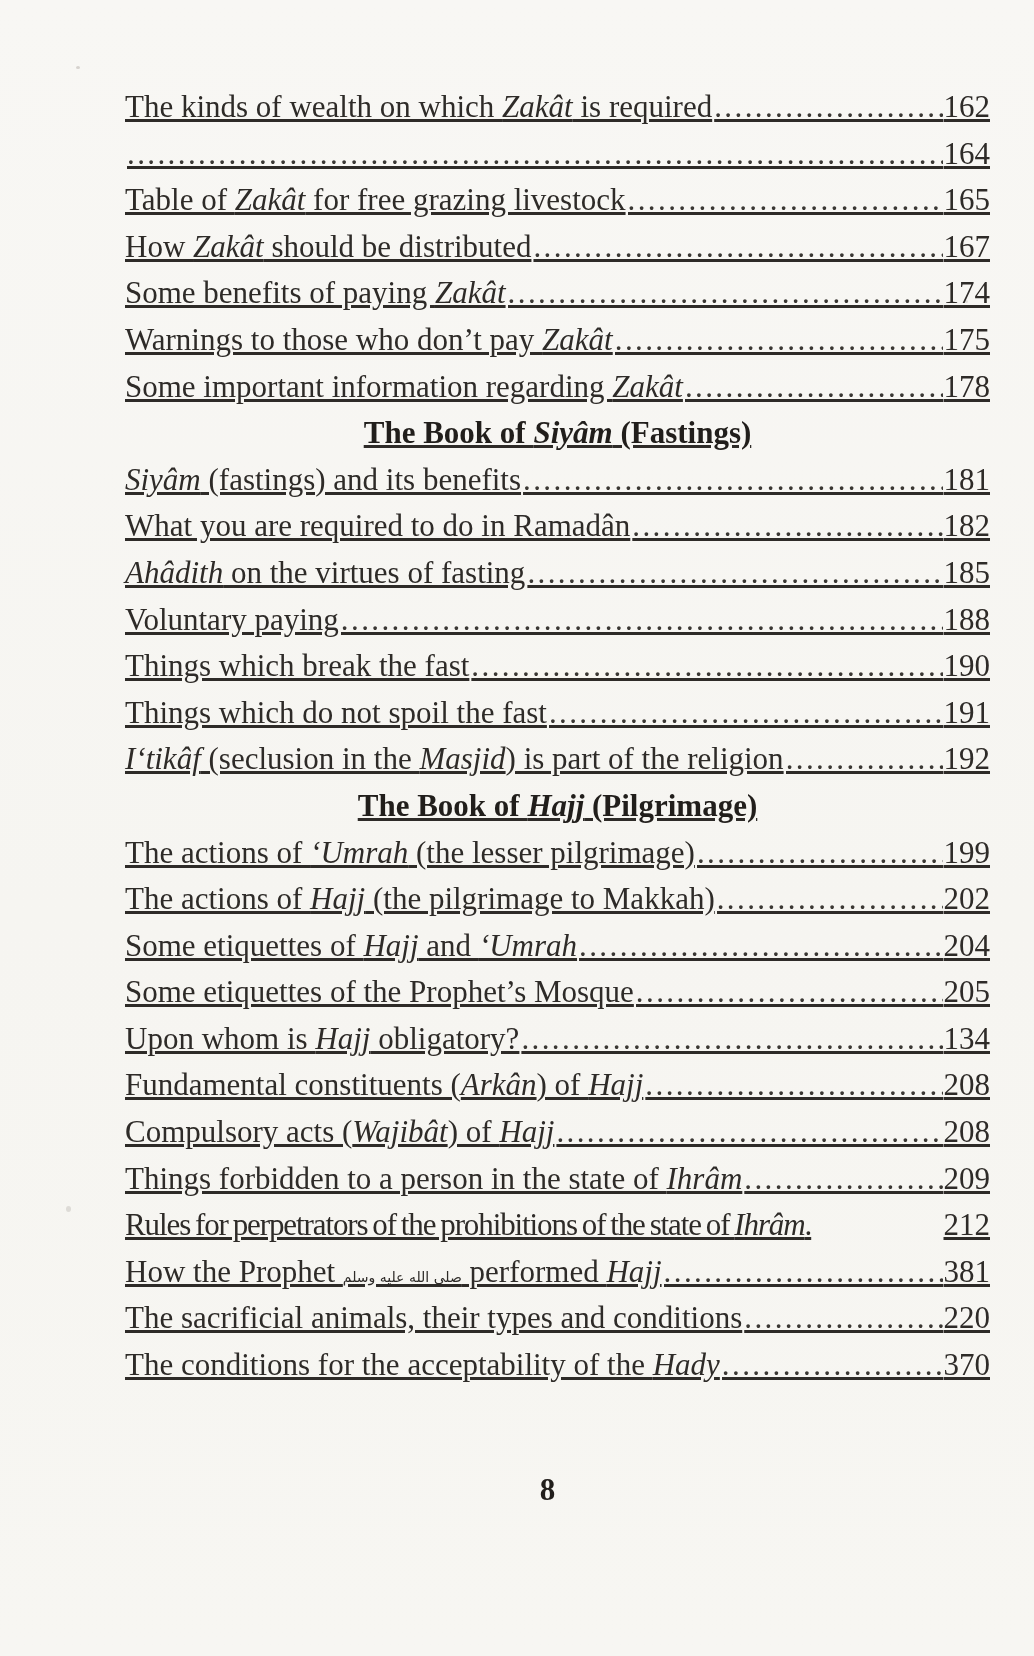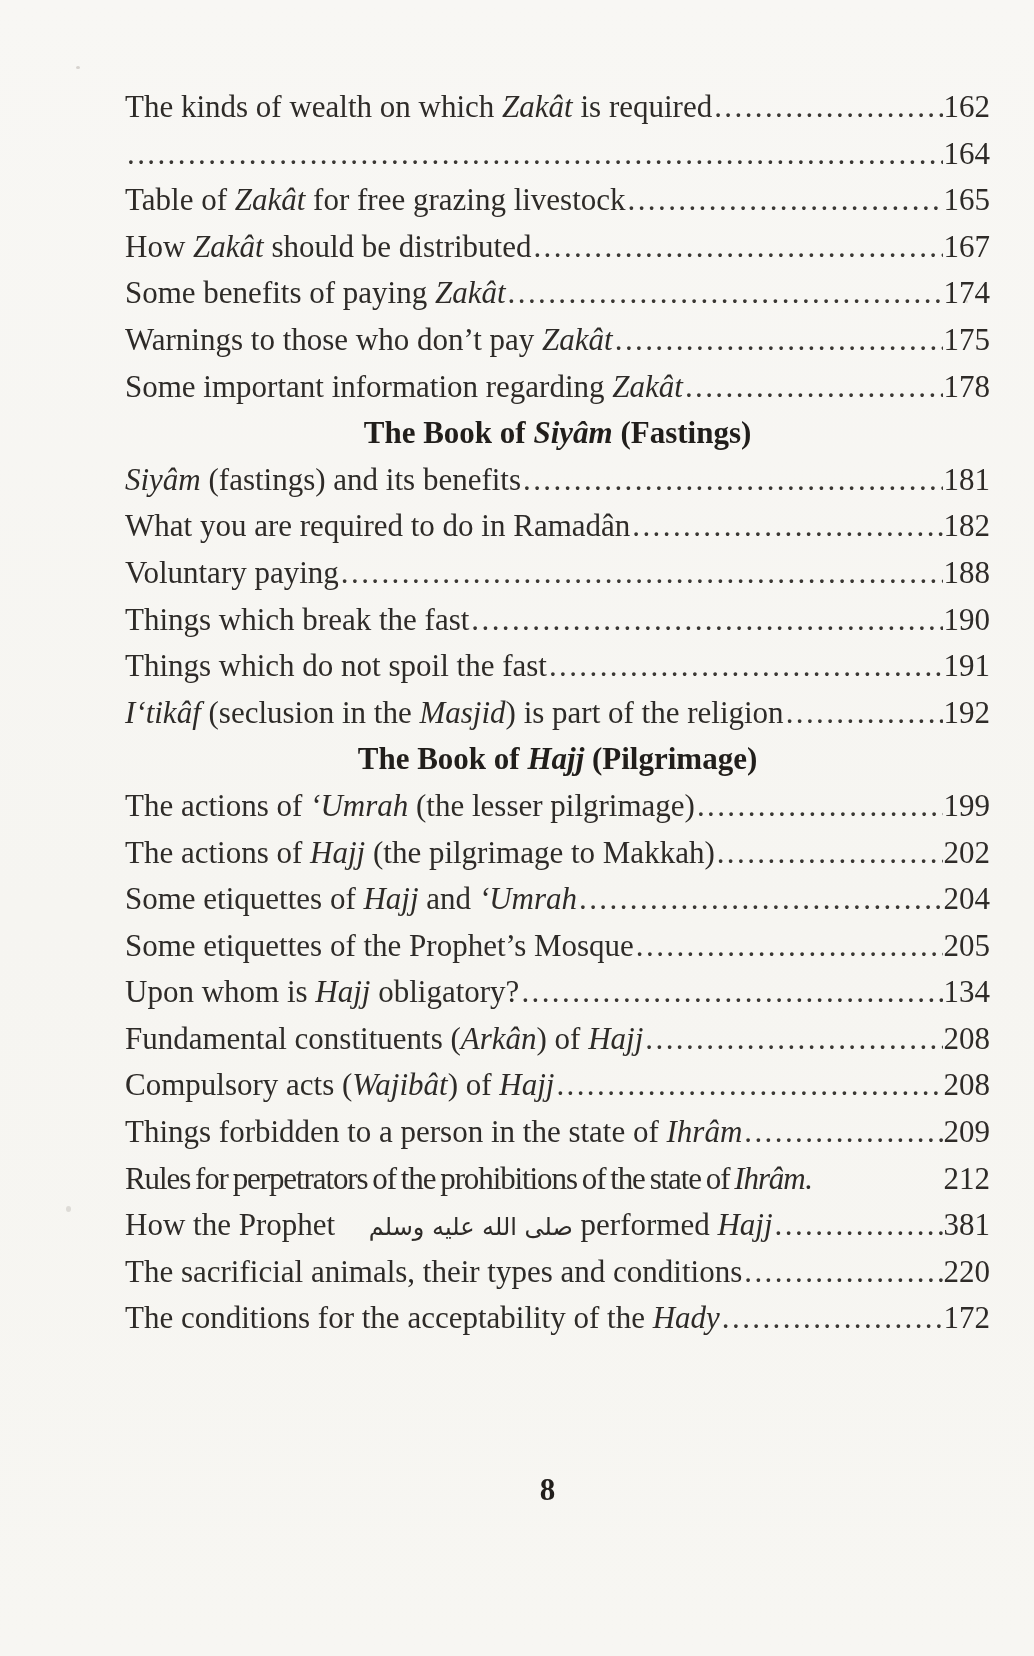--- a/index.html
+++ b/index.html
@@ -15,20 +15,21 @@
     background: linear-gradient(180deg, #f8f7f4 0%, #f6f5f1 55%, #f7f6f2 100%);
     font-family: "Liberation Serif", serif;
     color: #2e2b28;
     overflow: hidden;
   }
   .toc {
     position: absolute;
     left: 125px;
     top: 84px;
     width: 865px;
+    text-decoration: underline;
   }
   .toc-row {
     display: flex;
     align-items: baseline;
     height: 46.6px;
     line-height: 46.6px;
     font-size: 31px;
     white-space: nowrap;
   }
   .toc-row.heading {
@@ -60,23 +61,22 @@
   }
   .toc-row .pagenum {
     flex: 0 0 auto;
     text-align: right;
   }
   .toc-row em {
     font-style: italic;
   }
   .ar {
     font-family: "DejaVu Sans", sans-serif;
-    font-size: 24px;
+    font-size: 14px;
     letter-spacing: 0;
-    margin-left: 26px;
   }
   .footer-num {
     position: absolute;
     left: 125px;
     top: 1472px;
     width: 845px;
     text-align: center;
     font-size: 31px;
     font-weight: bold;
     color: #211e1b;
@@ -139,20 +139,25 @@
         <span class="title"><em>Siyâm</em> (fastings) and its benefits</span>
         <span class="leader"></span>
         <span class="pagenum">181</span>
       </div>
       <div class="toc-row entry">
         <span class="title">What you are required to do in Ramadân</span>
         <span class="leader"></span>
         <span class="pagenum">182</span>
       </div>
       <div class="toc-row entry">
+        <span class="title"><em>Ahâdith</em> on the virtues of fasting </span>
+        <span class="leader"></span>
+        <span class="pagenum">185</span>
+      </div>
+      <div class="toc-row entry">
         <span class="title">Voluntary paying </span>
         <span class="leader"></span>
         <span class="pagenum">188</span>
       </div>
       <div class="toc-row entry">
         <span class="title">Things which break the fast</span>
         <span class="leader"></span>
         <span class="pagenum">190</span>
       </div>
       <div class="toc-row entry">
@@ -217,18 +222,18 @@
         <span class="pagenum">381</span>
       </div>
       <div class="toc-row entry">
         <span class="title">The sacrificial animals, their types and conditions</span>
         <span class="leader"></span>
         <span class="pagenum">220</span>
       </div>
       <div class="toc-row entry">
         <span class="title">The conditions for the acceptability of the <em>Hady</em></span>
         <span class="leader"></span>
-        <span class="pagenum">172</span>
+        <span class="pagenum">370</span>
       </div>
     </div>
 
   <div class="footer-num">8</div>
 </div>
 
 </body></html>

